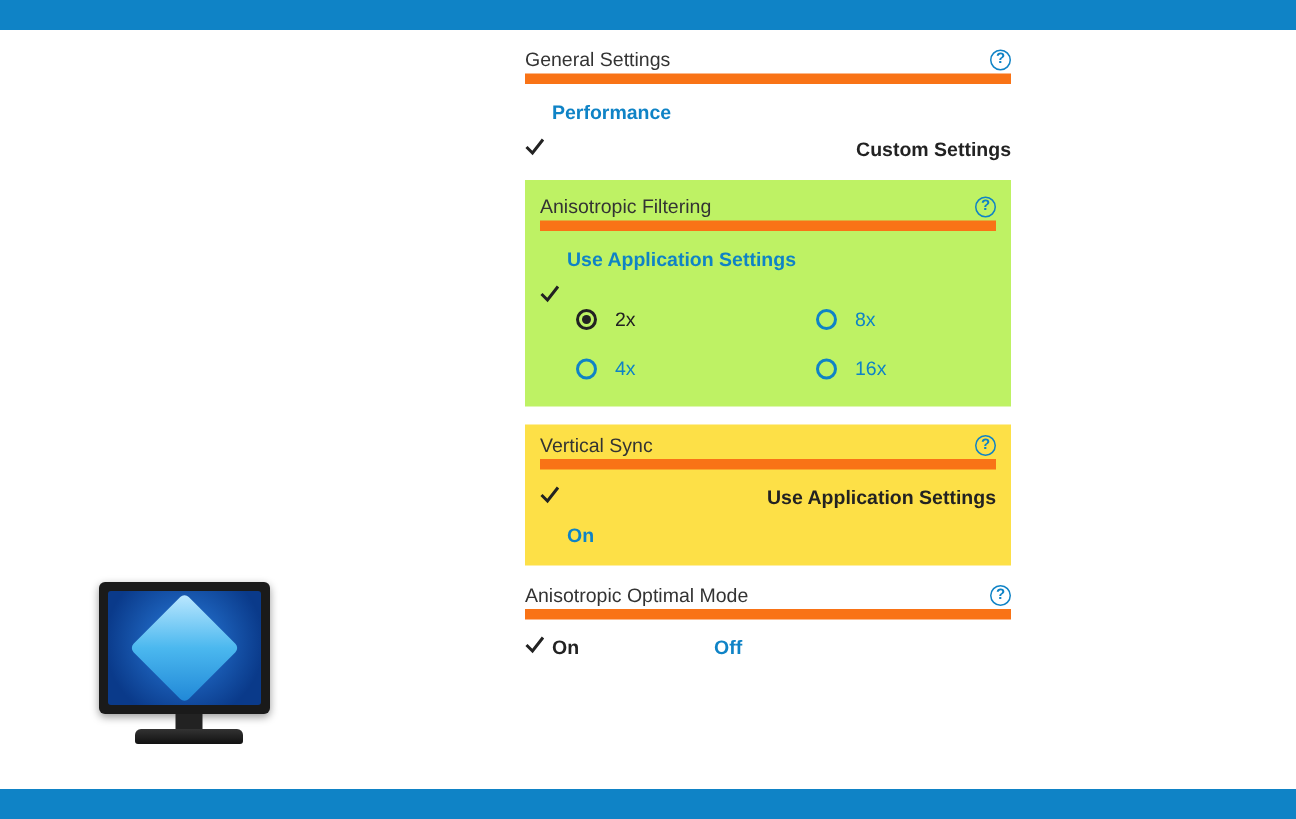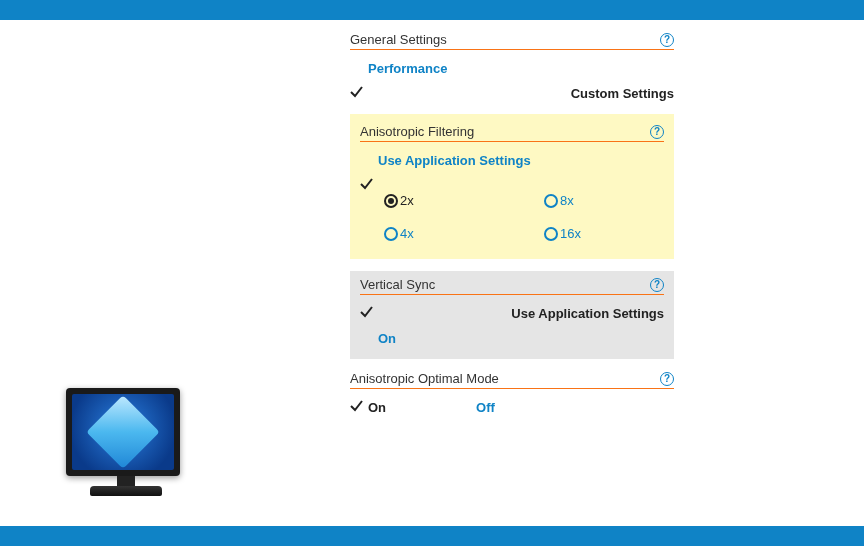--- a/index.html
+++ b/index.html
@@ -66,25 +66,25 @@
   
   .settings-col {
     position: absolute;
     left: 350px;
     right: 190px;
     top: 12px;
     bottom: 0;
   }
 
   .section { margin-bottom: 8px; }
-  .section.boxed { background: #fef9c3; padding: 10px 10px 14px; margin-bottom: 12px; }
+  .section.boxed { background: #bef264; padding: 10px 10px 14px; margin-bottom: 12px; }
 
   .section-header {
     display: flex; align-items: center; justify-content: space-between;
-    border-bottom: 1px solid #f97316;
+    border-bottom: 7px solid #f97316;
     padding-bottom: 2px;
     margin-bottom: 6px;
     color: #333;
   }
   .help-icon {
     width: 14px; height: 14px;
     border: 1.4px solid #0f83c6;
     border-radius: 50%;
     color: #0f83c6;
     font-size: 10px; font-weight: bold;
@@ -106,21 +106,21 @@
   .check svg { display:block; }
 
   .radio-grid {
     display: grid;
     grid-template-columns: 1fr 1fr;
     column-gap: 40px;
     row-gap: 18px;
     padding: 10px 0 4px 24px;
   }
   .radio-item {
-    display: flex; align-items: center; gap: 2px;
+    display: flex; align-items: center; gap: 12px;
     cursor: pointer;
   }
   .radio-circle {
     width: 14px; height: 14px;
     border: 2px solid #0f83c6;
     border-radius: 50%;
     display: inline-flex; align-items: center; justify-content: center;
   }
   .radio-circle.selected {
     border-color: #222;
@@ -201,21 +201,21 @@
           <span class="radio-circle"></span>
           <span class="radio-label link">4x</span>
         </div>
         <div class="radio-item">
           <span class="radio-circle"></span>
           <span class="radio-label link">16x</span>
         </div>
       </div>
     </div>
 
-    <div class="section" style="padding-left:10px;padding-right:10px;background:#e5e5e5;padding-top:6px;padding-bottom:8px;margin-bottom:12px">
+    <div class="section" style="padding-left:10px;padding-right:10px;background:#fde047;padding-top:6px;padding-bottom:8px;margin-bottom:12px">
       <div class="section-header">
         <span>Vertical Sync</span>
         <span class="help-icon">?</span>
       </div>
       <div class="opt checked">
         <span class="check">
           <svg width="13" height="13" viewBox="0 0 13 13">
               <path d="M1 7 L5 11 L12 2" stroke="#222" stroke-width="2" fill="none"></path>
             </svg>
         </span>

